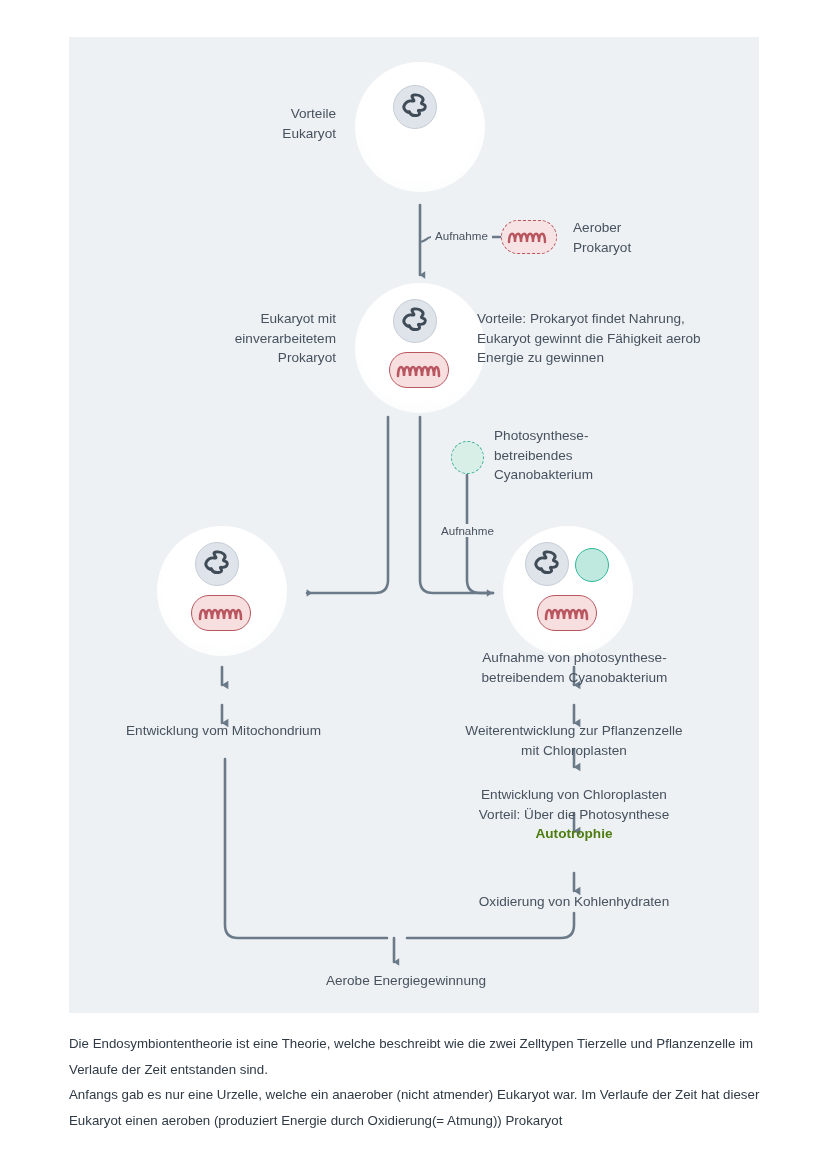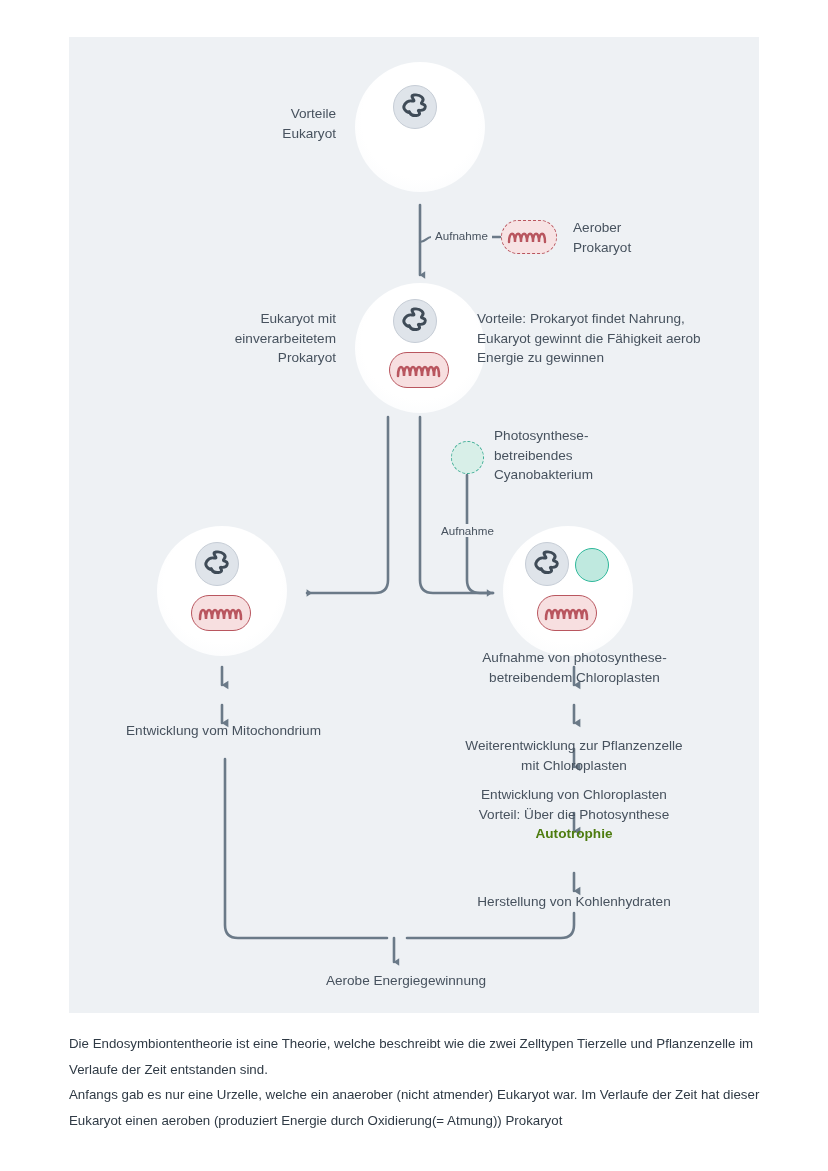--- a/index.html
+++ b/index.html
@@ -196,27 +196,27 @@
           <path d="M7 22 C7 10 13 10 13 22 C13 10 19 10 19 22 C19 10 25 10 25 22
                    C25 10 31 10 31 22 C31 10 37 10 37 22 C37 10 43 10 43 22
                    C43 10 48 10 48 22" fill="none" stroke="#b9565f" stroke-width="2.5" stroke-linecap="round"></path>
         </svg>
       </div>
     </div>
 
     <div class="lbl c" style="left:22px;top:684px;width:265px;">Entwicklung vom Mitochondrium</div>
 
     <div class="lbl c" style="left:375px;top:611px;width:261px;">Aufnahme von photosynthese-
-betreibendem Chloroplasten</div>
-    <div class="lbl c" style="left:372px;top:684px;width:266px;margin-top:15px;">Weiterentwicklung zur Pflanzenzelle
+betreibendem Cyanobakterium</div>
+    <div class="lbl c" style="left:372px;top:684px;width:266px;">Weiterentwicklung zur Pflanzenzelle
 mit Chloroplasten</div>
     <div class="lbl c" style="left:383px;top:748px;width:244px;">Entwicklung von Chloroplasten
 Vorteil: Über die Photosynthese</div>
     <div class="lbl c bold" style="left:383px;top:787px;width:244px;">Autotrophie</div>
-    <div class="lbl c" style="left:383px;top:855px;width:244px;">Herstellung von Kohlenhydraten</div>
+    <div class="lbl c" style="left:383px;top:855px;width:244px;">Oxidierung von Kohlenhydraten</div>
 
     <div class="lbl c" style="left:217px;top:934px;width:240px;">Aerobe Energiegewinnung</div>
 
   </div>
 
   <div id="prose">
     <p>Die Endosymbiontentheorie ist eine Theorie, welche beschreibt wie die zwei Zelltypen Tierzelle und Pflanzenzelle im Verlaufe der Zeit entstanden sind.</p>
     <p>Anfangs gab es nur eine Urzelle, welche ein anaerober (nicht atmender) Eukaryot war. Im Verlaufe der Zeit hat dieser Eukaryot einen aeroben (produziert Energie durch Oxidierung(= Atmung)) Prokaryot</p>
   </div>
 

